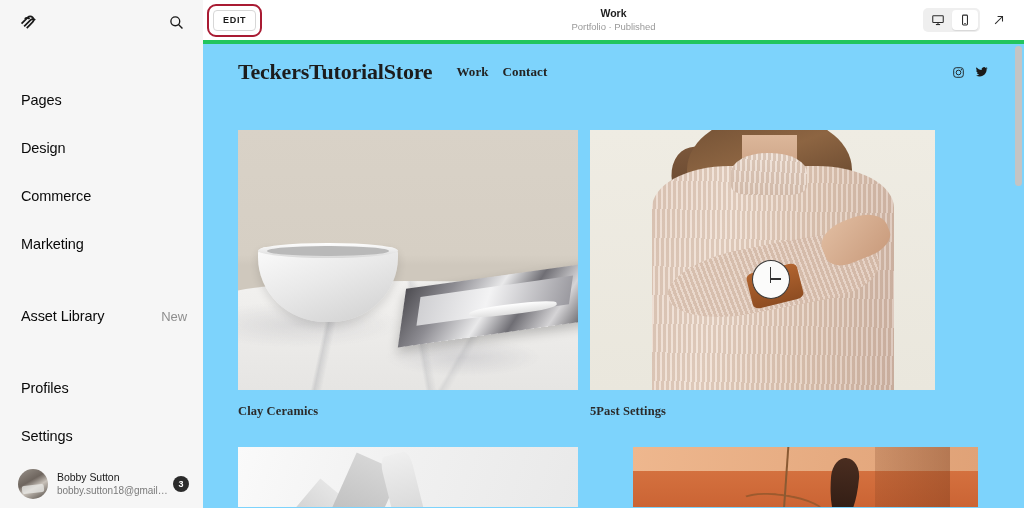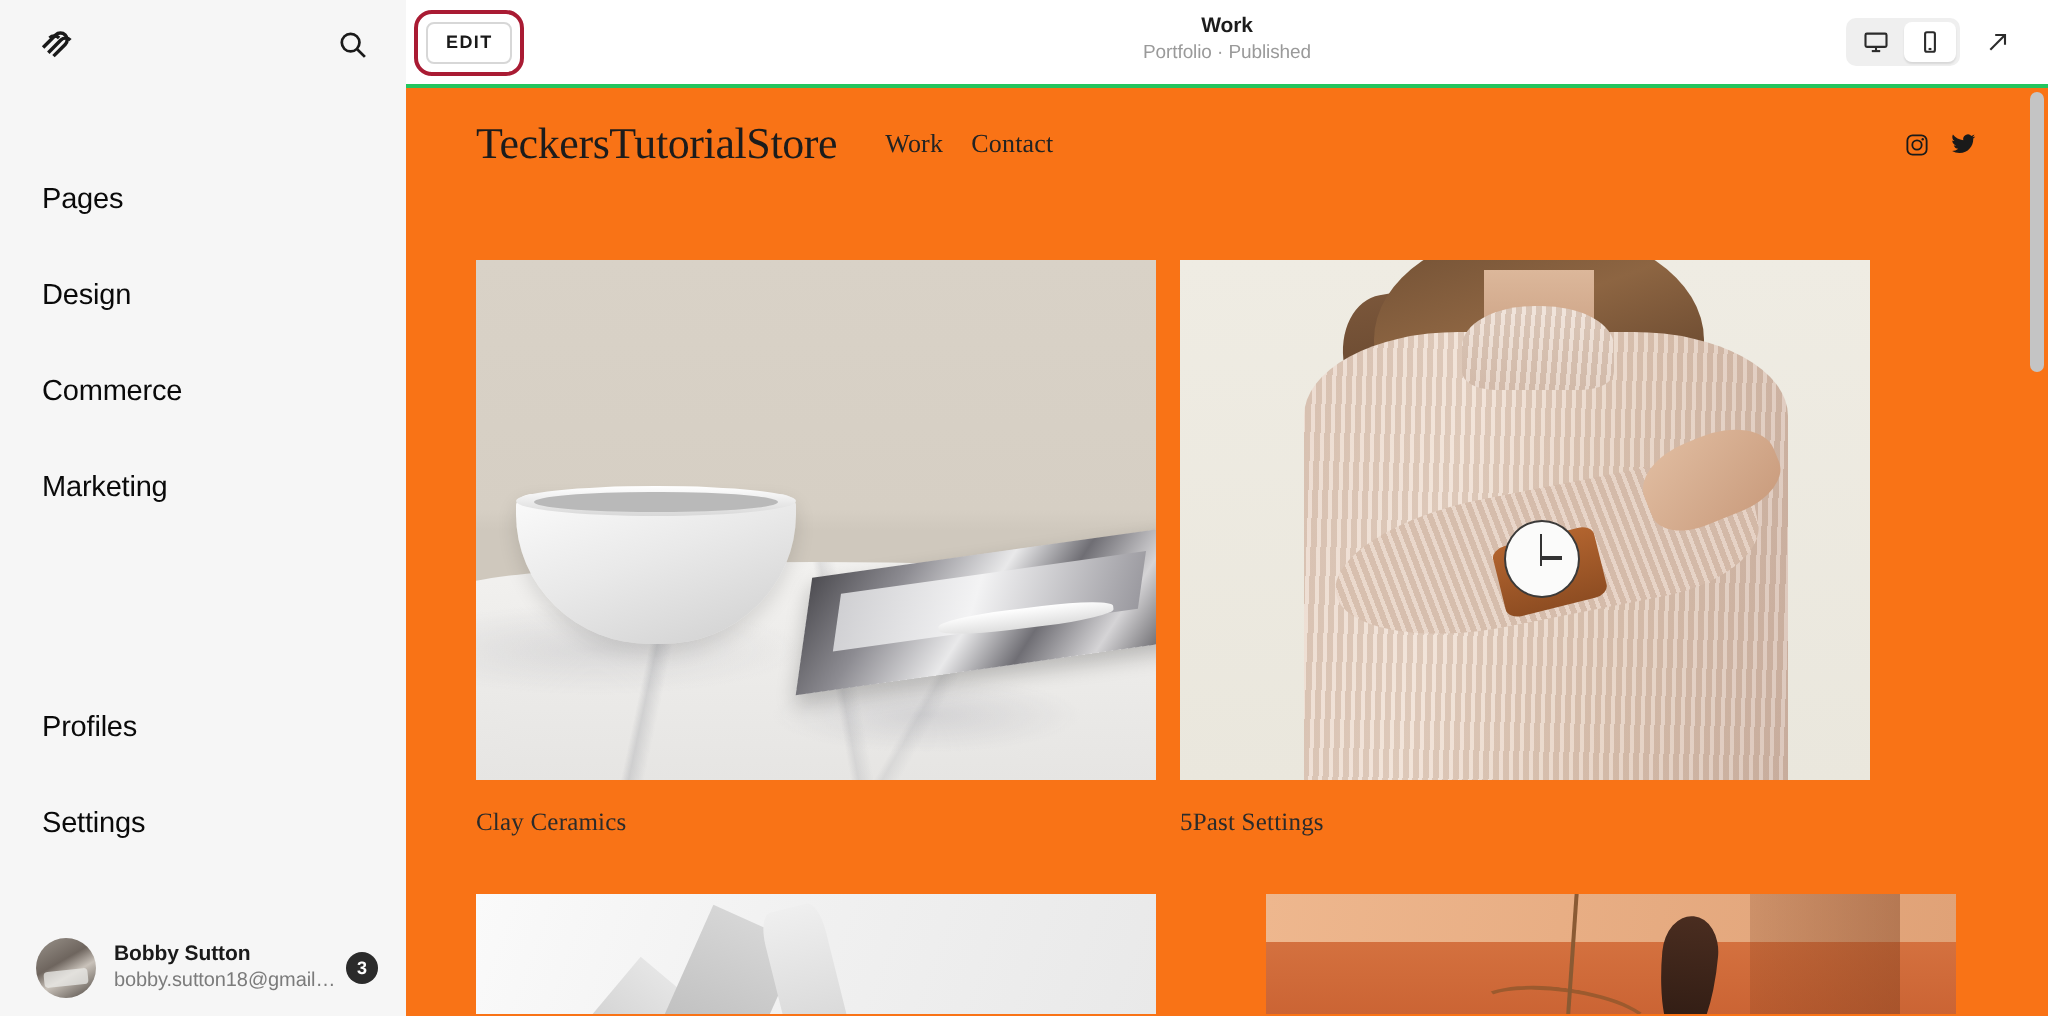--- a/index.html
+++ b/index.html
@@ -73,21 +73,21 @@
   .avatar::after {
     content:"";
     position: absolute; left: 4px; top: 16px;
     width: 22px; height: 8px;
     background: rgba(235,235,232,0.75);
     border-radius: 2px;
     transform: rotate(-6deg);
   }
   .user-meta { margin-left: 9px; min-width: 0; }
   .user-name {
-    font-size: 10.5px; font-weight: 700; color: #1a1a1a;
+    font-size: 10.5px; font-weight: 400; color: #1a1a1a;
     letter-spacing: -0.05px; line-height: 13px;
   }
   .user-email {
     font-size: 10px; color: #7b7b7b;
     line-height: 13px; letter-spacing: -0.05px;
     white-space: nowrap; overflow: hidden; text-overflow: ellipsis;
     max-width: 112px;
   }
   .notif-badge {
     margin-left: auto;
@@ -102,21 +102,21 @@
   .main {
     position: relative;
     width: 821px; height: 508px;
     background: #ffffff;
     flex: 1 1 auto;
     overflow: hidden;
   }
   .topbar {
     height: 44px; width: 821px;
     background: #fff;
-    border-bottom: 2px solid #22c55e;
+    border-bottom: 4px solid #22c55e;
     display: flex; align-items: center;
     position: relative;
     padding: 0 12px 0 10px;
   }
   .edit-wrap {
     position: relative;
     display: inline-flex;
   }
   .edit-btn {
     border: 1px solid #d7d7d7;
@@ -175,22 +175,23 @@
     width: 26px; height: 24px;
     display: flex; align-items: center; justify-content: center;
     cursor: pointer; margin-left: 4px;
   }
 
   
   .preview {
     position: absolute;
     left: 0; top: 44px;
     width: 821px; height: 464px;
-    background: #f97316;
+    background: #7dd3fc;
     overflow: hidden;
+    font-weight: bold;
   }
   .site-header {
     height: 56px;
     display: flex; align-items: center;
     padding: 0 35px 0 35px;
   }
   .site-logo {
     font-family: "Liberation Serif", serif;
     font-size: 22px;
     color: #1c1c1c;
@@ -501,20 +502,26 @@
         </div>
       </div>
       <div class="sb-spacer"></div>
       <div class="sb-item">
         <div class="sb-row">
           <span class="sb-label">Marketing</span>
         </div>
       </div>
       <div class="sb-spacer"></div>
       <div class="sb-spacer"></div>
+      <div class="sb-item">
+        <div class="sb-row">
+          <span class="sb-label">Asset Library</span>
+          <span class="sb-badge-new">New</span>
+        </div>
+      </div>
       <div class="sb-spacer"></div>
       <div class="sb-spacer"></div>
       <div class="sb-item">
         <div class="sb-row">
           <span class="sb-label">Profiles</span>
         </div>
       </div>
       <div class="sb-spacer"></div>
       <div class="sb-item">
         <div class="sb-row">

